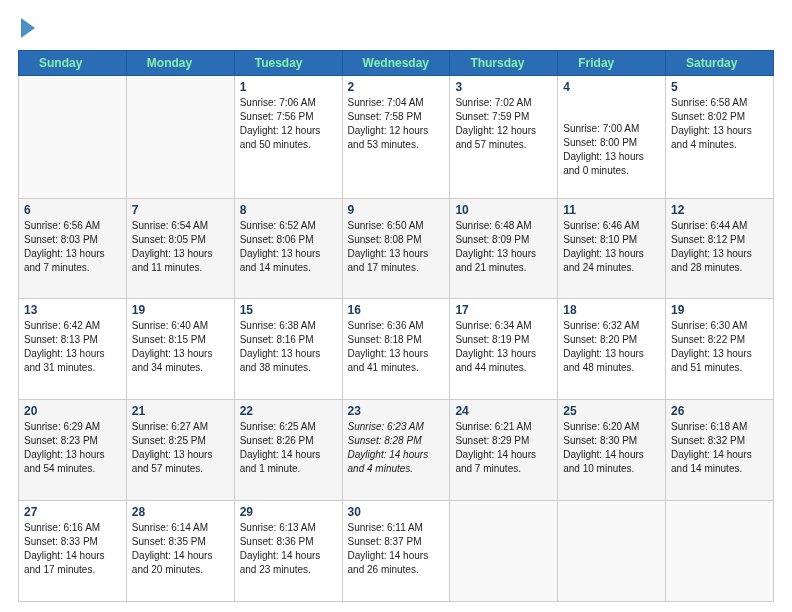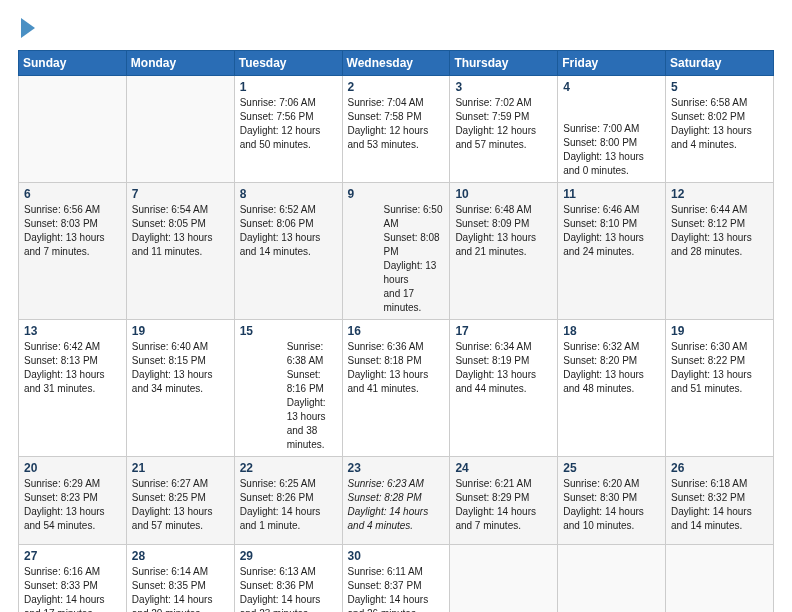--- a/index.html
+++ b/index.html
@@ -66,24 +66,24 @@
     }
     .calendar {
       flex: 1;
       border: 1px solid #ccc;
       border-collapse: collapse;
       width: 100%;
       table-layout: fixed;
     }
     .calendar th {
       background-color: #2a6db5;
-      color: #ffffff;
+      color: #86efac;
       font-size: 12px;
       font-weight: bold;
-      padding: 5px 4px;
+      padding: 5px 20px;
       text-align: left;
       border: 1px solid #1a5a9a;
     }
     .calendar td {
       vertical-align: top;
       border: 1px solid #ccc;
       padding: 4px 5px;
       font-size: 10px;
       color: #222;
       height: 88px;
@@ -194,21 +194,21 @@
           </td>
           <td>
             <span class="day-num">8</span>
             <div class="day-info" style="white-space: pre-line;">Sunrise: 6:52 AM
 Sunset: 8:06 PM
 Daylight: 13 hours
 and 14 minutes.</div>
           </td>
           <td>
             <span class="day-num">9</span>
-            <div class="day-info" style="white-space: pre-line; margin-left: 36px;">Sunrise: 6:50 AM
+            <div class="day-info" style="white-space: pre-line;">Sunrise: 6:50 AM
 Sunset: 8:08 PM
 Daylight: 13 hours
 and 17 minutes.</div>
           </td>
           <td>
             <span class="day-num">10</span>
             <div class="day-info" style="white-space: pre-line;">Sunrise: 6:48 AM
 Sunset: 8:09 PM
 Daylight: 13 hours
 and 21 minutes.</div>
@@ -238,21 +238,21 @@
           </td>
           <td>
             <span class="day-num">19</span>
             <div class="day-info" style="white-space: pre-line;">Sunrise: 6:40 AM
 Sunset: 8:15 PM
 Daylight: 13 hours
 and 34 minutes.</div>
           </td>
           <td>
             <span class="day-num">15</span>
-            <div class="day-info" style="white-space: pre-line; margin-left: 47px;">Sunrise: 6:38 AM
+            <div class="day-info" style="white-space: pre-line;">Sunrise: 6:38 AM
 Sunset: 8:16 PM
 Daylight: 13 hours
 and 38 minutes.</div>
           </td>
           <td>
             <span class="day-num">16</span>
             <div class="day-info" style="white-space: pre-line;">Sunrise: 6:36 AM
 Sunset: 8:18 PM
 Daylight: 13 hours
 and 41 minutes.</div>

